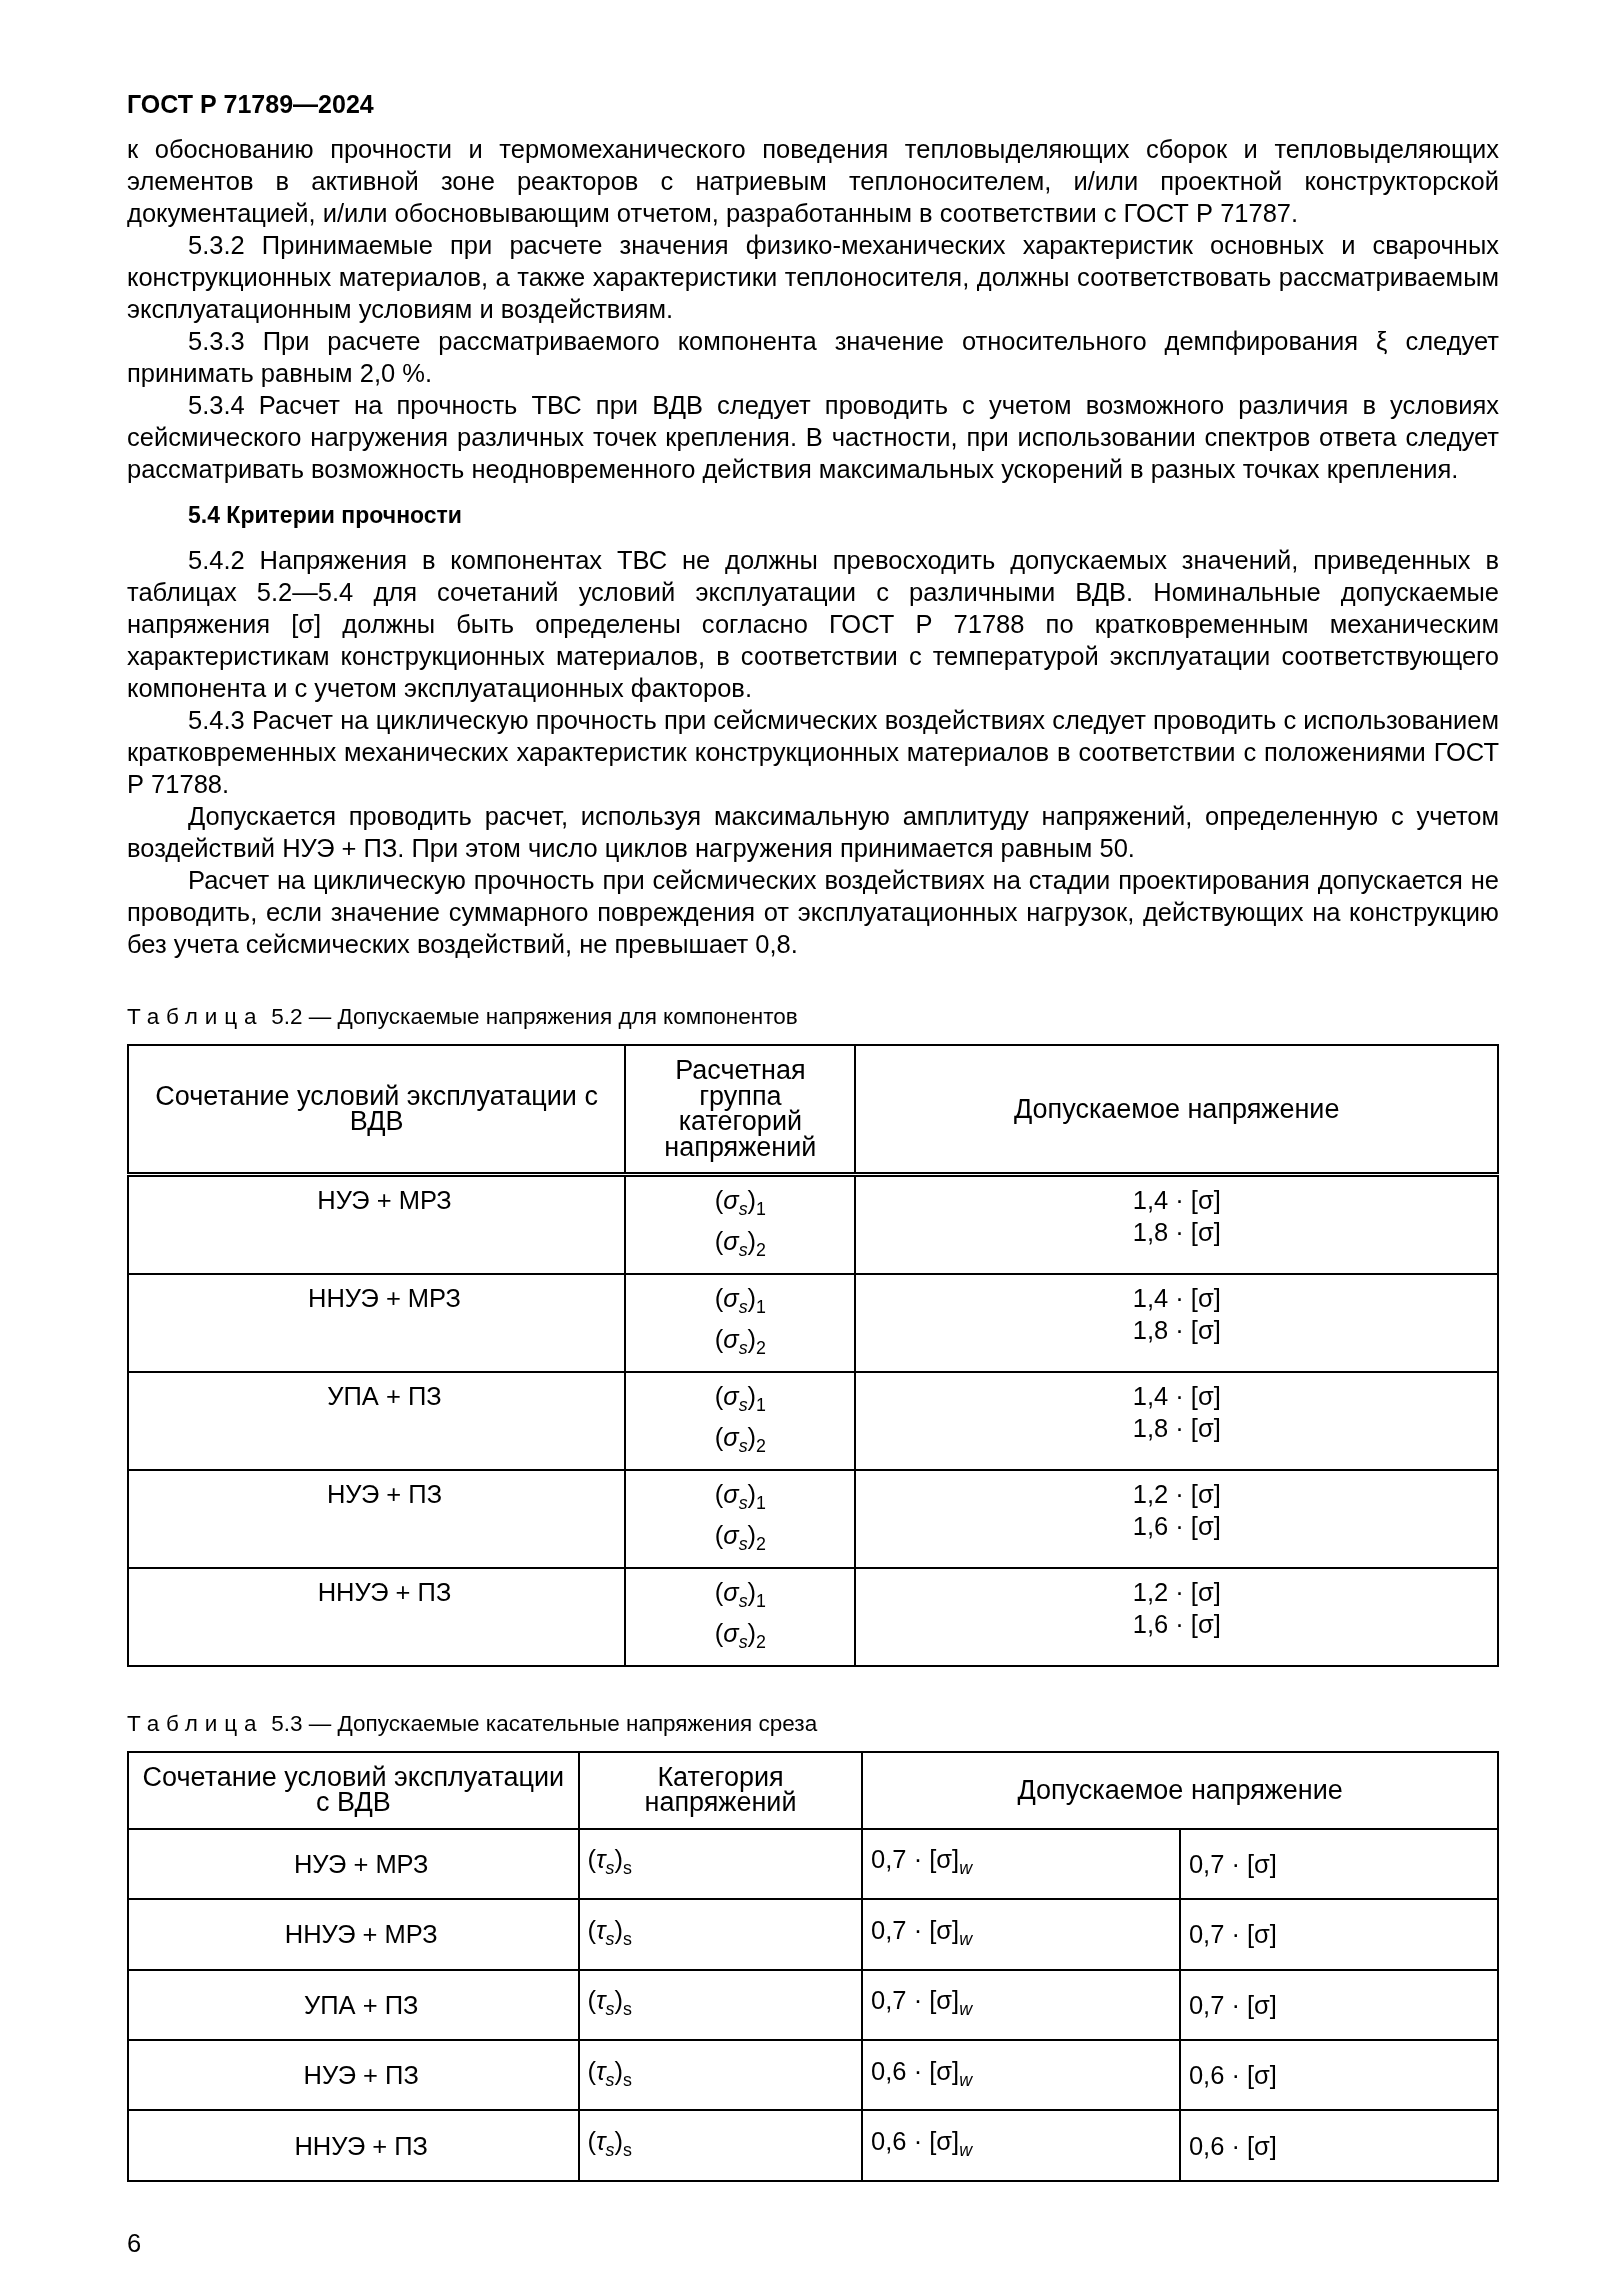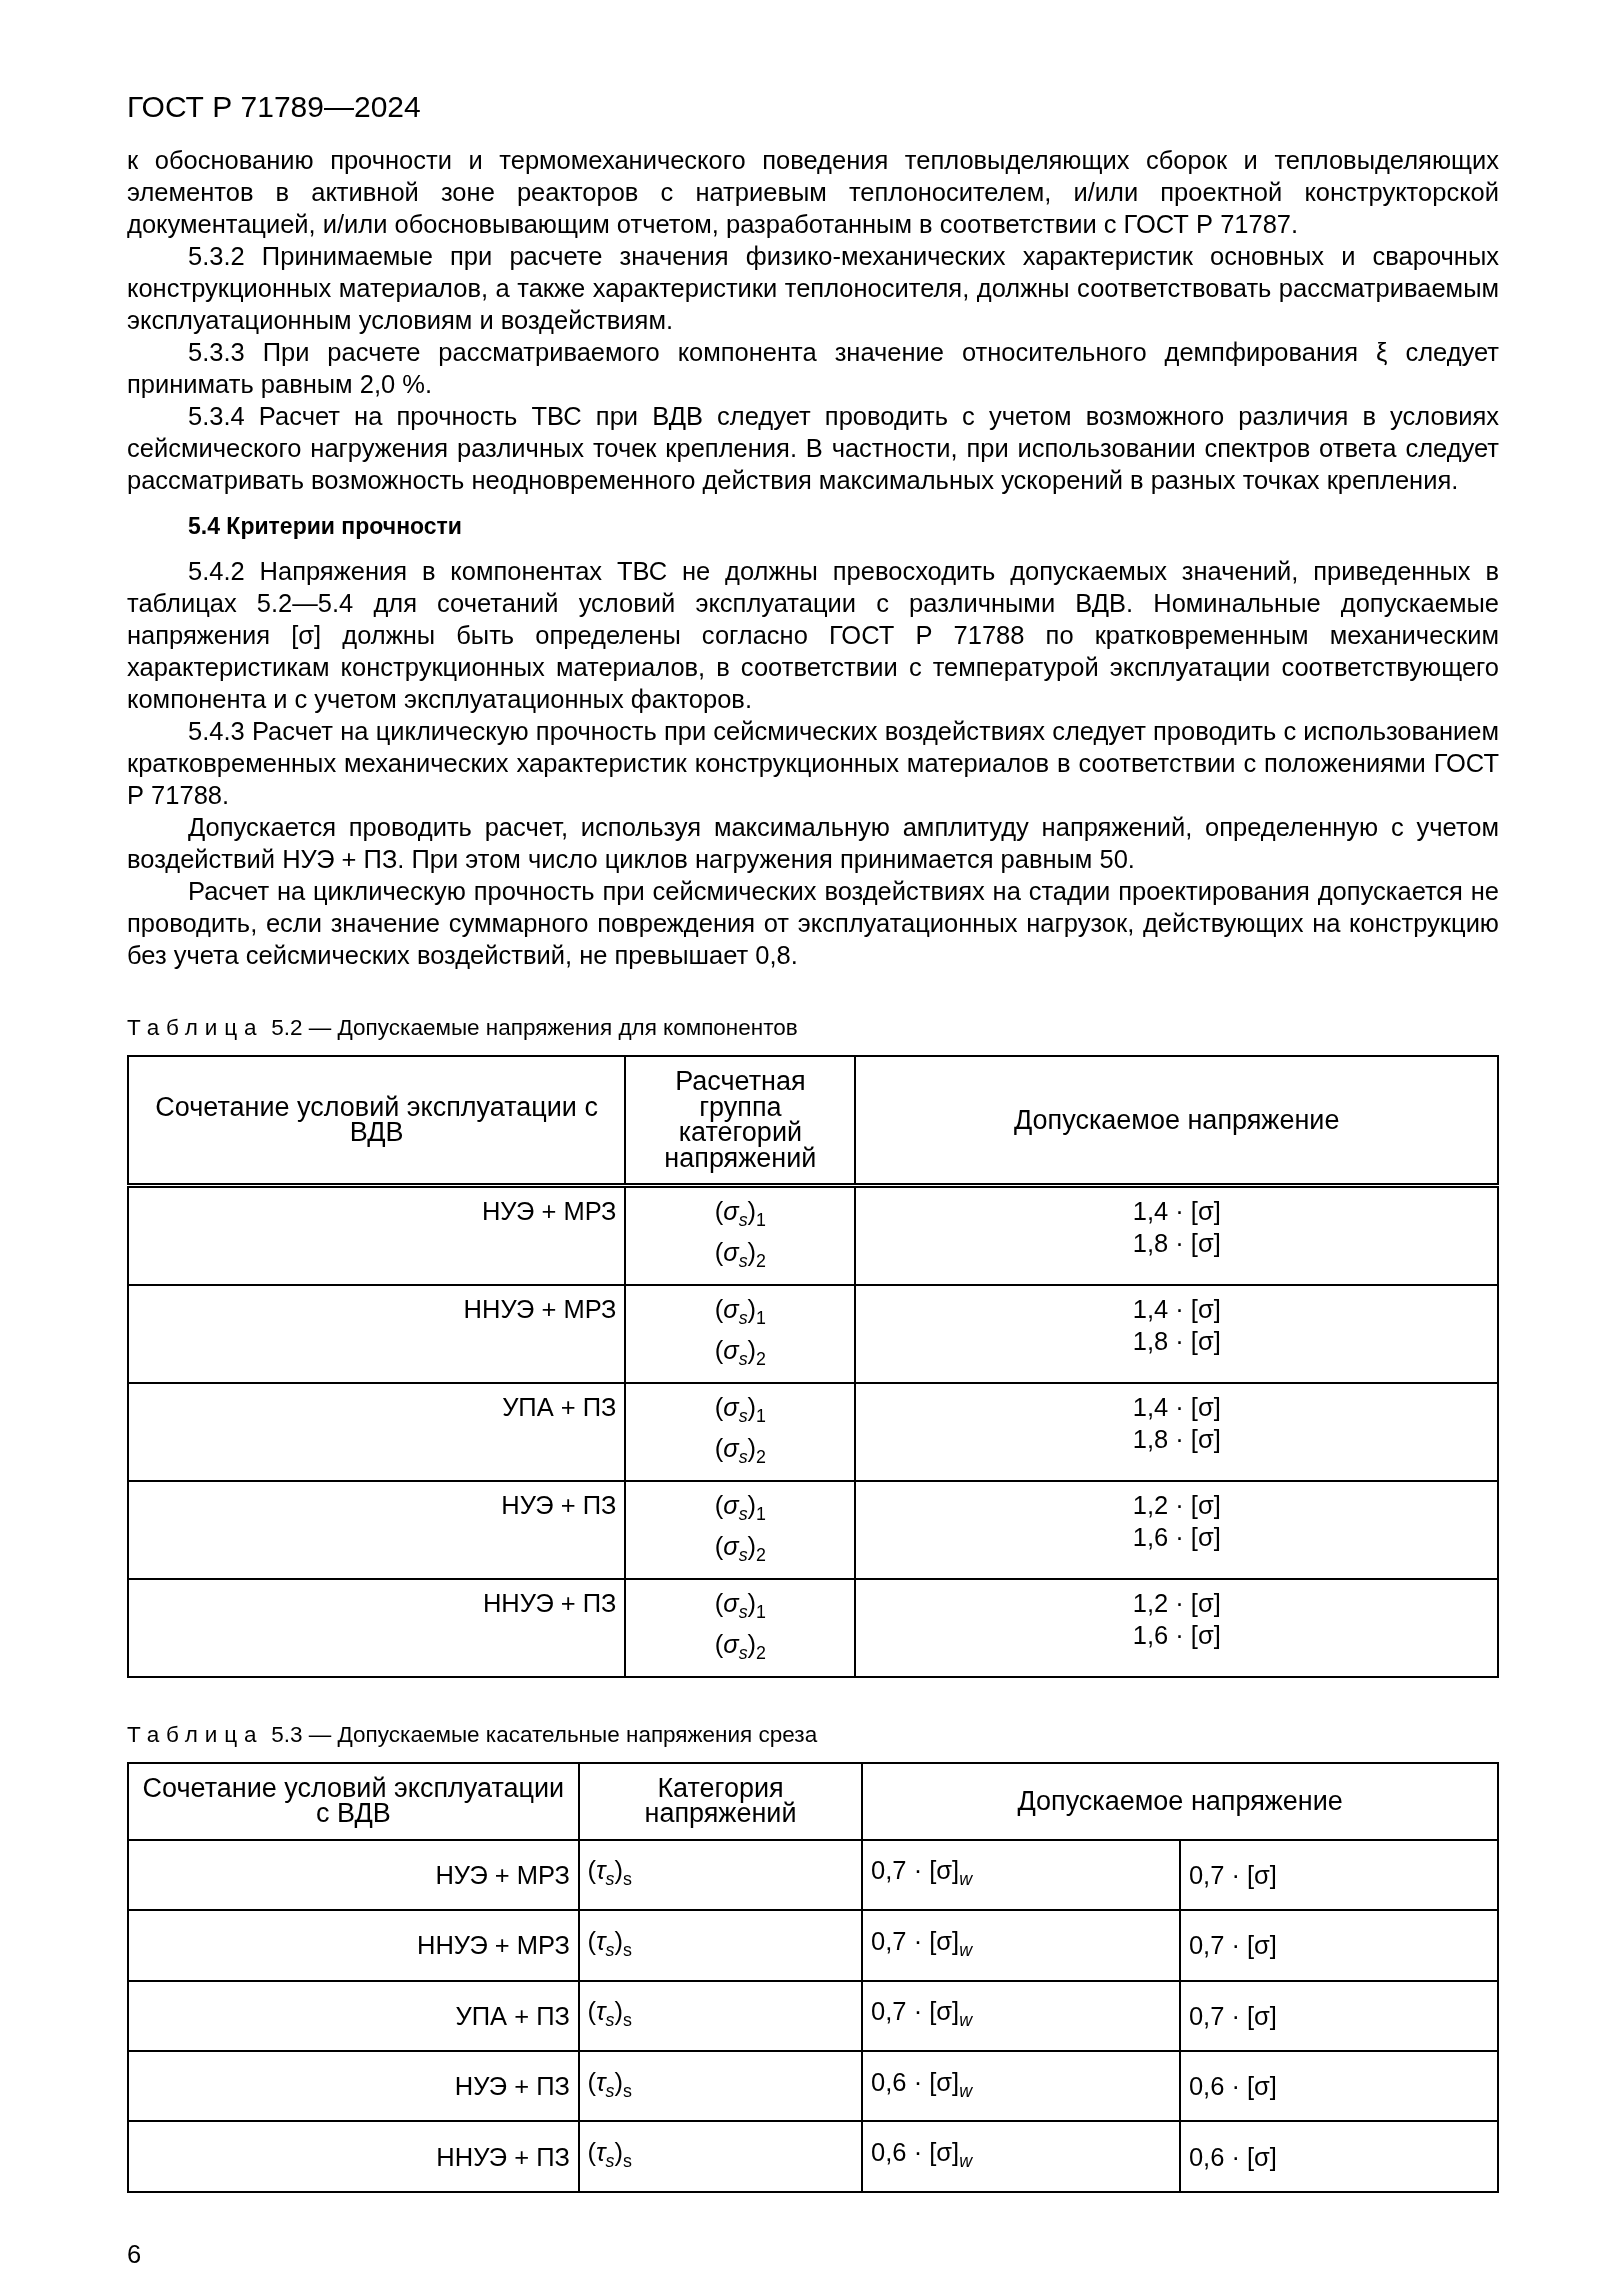--- a/index.html
+++ b/index.html
@@ -10,23 +10,23 @@
     background: #ffffff;
     color: #000000;
     font-family: "Liberation Sans", "DejaVu Sans", sans-serif;
   }
   .page {
     width: 100%;
     height: 100%;
     padding: 90px 122px 39px 127px;
   }
   .doc-code {
-    font-size: 30px;
-    font-weight: 400;
-    margin: 0 0 20px 0;
+    font-size: 25px;
+    font-weight: 700;
+    margin: 0 0 14px 0;
   }
   .para {
     font-size: 25.5px;
     line-height: 32px;
     text-align: justify;
     margin: 0;
   }
   .para.indent { text-indent: 61px; }
   .section-heading {
     font-size: 23px;
@@ -61,21 +61,21 @@
     padding: 6.9px 7.8px;
     vertical-align: top;
   }
   .t53 td {
     font-size: 25.5px;
     line-height: 32px;
     padding: 13.7px 7.8px;
     vertical-align: middle;
     text-align: left;
   }
-  td.combo { text-align: right; padding-left: 23.5px; }
+  td.combo { text-align: center; padding-left: 23.5px; }
   td.center { text-align: center; }
   sub { font-size: 70%; }
   .page-number {
     font-size: 25.5px;
     margin-top: 47px;
   }
 </style>
 </head>
 <body>
 

